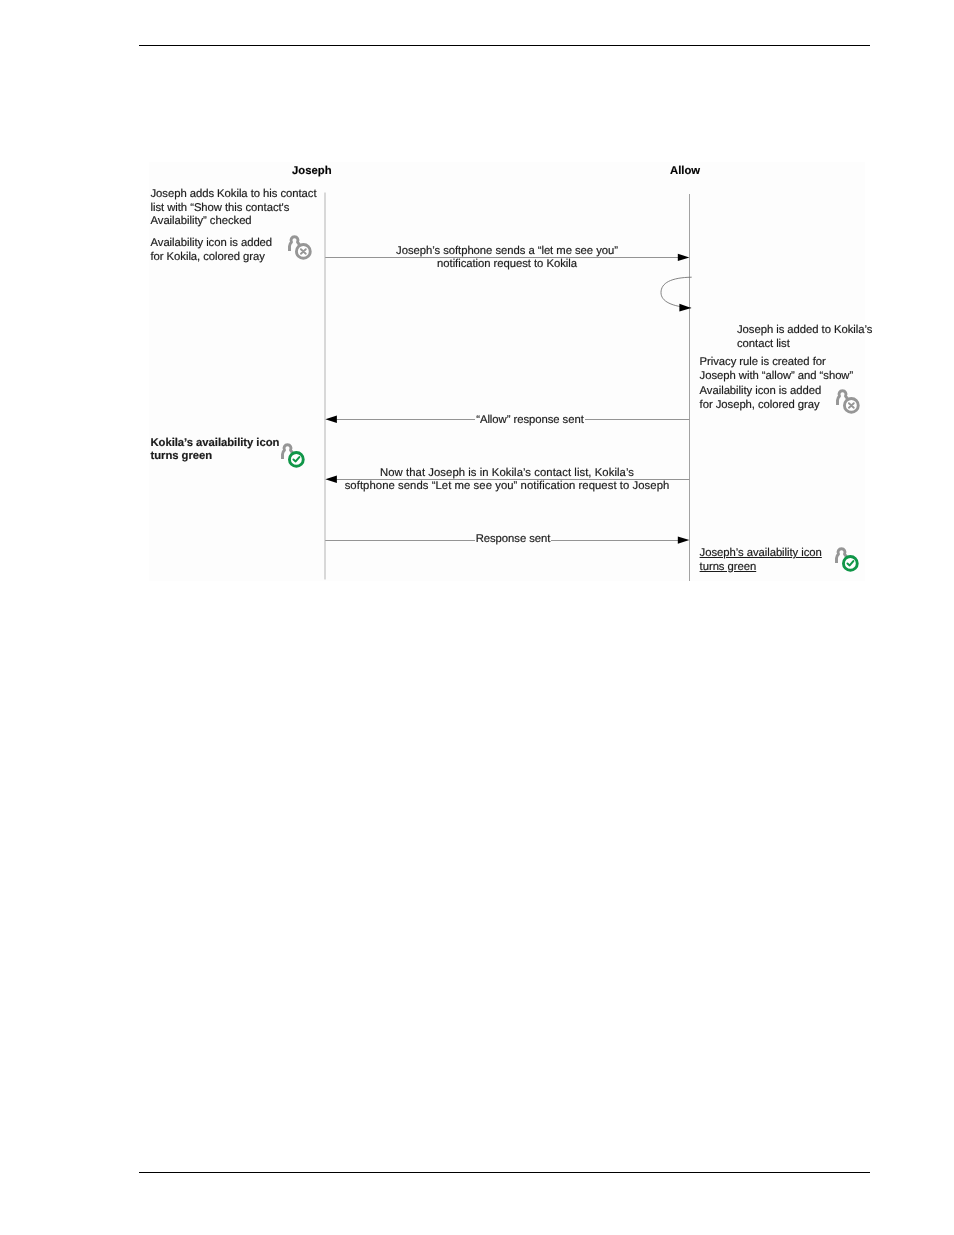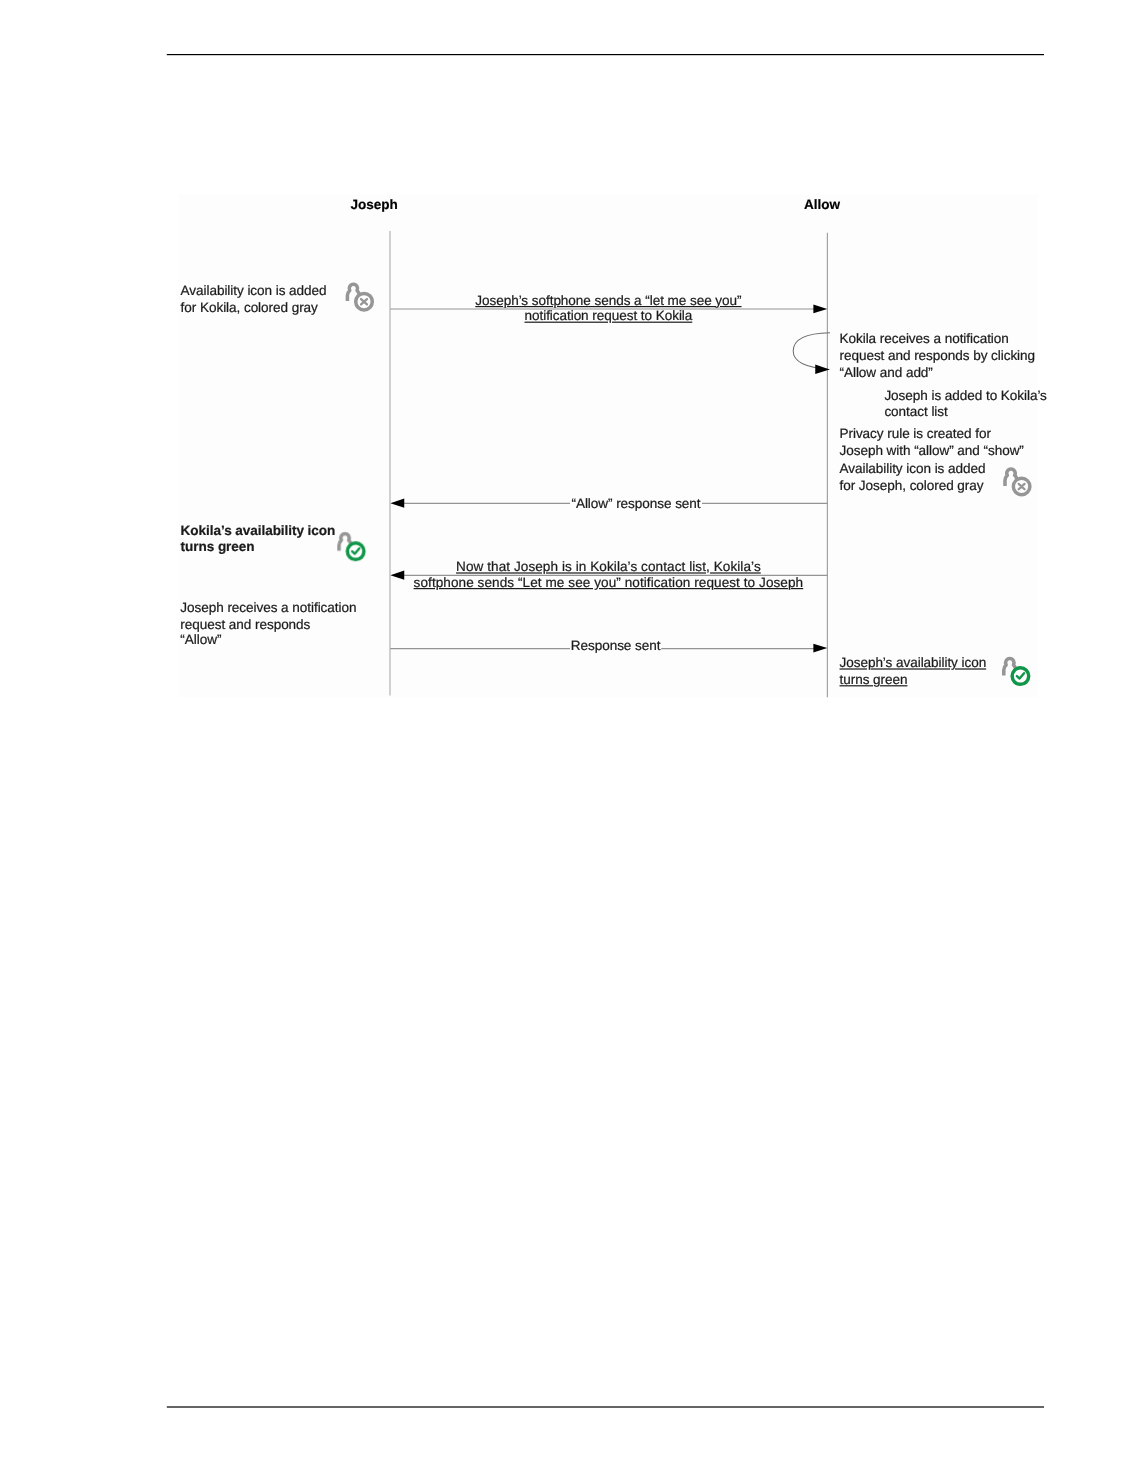--- a/index.html
+++ b/index.html
@@ -14,21 +14,21 @@
   .diagram{position:absolute;left:0;top:0;width:954px;height:640px;}
   .diagram svg{position:absolute;left:0;top:0;}
   .diagram-bg{position:absolute;left:149px;top:161.5px;width:716px;height:419.5px;background:#fdfdfd;}
 
   .note{position:absolute;transform:translateZ(0);font-size:11.3px;line-height:13.7px;color:#1b1b1b;-webkit-text-stroke:0.18px #1b1b1b;
         white-space:nowrap;letter-spacing:-0.05px;}
   .note div{height:13.7px;}
   .actor{position:absolute;transform:translateZ(0);font-size:11.3px;font-weight:bold;color:#000;-webkit-text-stroke:0.15px #000;
          white-space:nowrap;letter-spacing:0px;}
   .msg{position:absolute;transform:translateZ(0);font-size:11.3px;line-height:13.3px;color:#1b1b1b;-webkit-text-stroke:0.18px #1b1b1b;
-       white-space:nowrap;text-align:center;letter-spacing:-0.05px;text-decoration:underline;}
+       white-space:nowrap;text-align:center;letter-spacing:-0.05px;}
   .msg div{height:13.3px;}
   .msg.solid div{background:#fdfdfd;display:inline-block;padding:0 1px;}
   .icon{position:absolute;}
 </style>
 </head>
 <body>
 
 <div class="page">
 
   <div class="rule rule-top"></div>
@@ -54,42 +54,37 @@
       <line x1="331" y1="479.5" x2="689.4" y2="479.5" stroke="#949494" stroke-width="1"></line>
       <polygon points="336.9,475.5 325.3,479.3 336.9,483.1" fill="#000"></polygon>
 
       <line x1="325.2" y1="540.5" x2="683" y2="540.5" stroke="#949494" stroke-width="1"></line>
       <polygon points="677.8,536.4 689.4,540.1 677.8,543.8" fill="#000"></polygon>
     </svg>
 
     <div class="actor" style="left:292px;top:164.60px;">Joseph</div>
     <div class="actor" style="left:670px;top:164.60px;">Allow</div>
 
+    <div class="note" style="left:150.5px;top:188.10px;">
+      <div>Joseph adds Kokila to his contact</div>
+      <div>list with “Show this contact's</div>
+      <div>Availability” checked</div>
+    </div>
 
     <div class="note" style="left:150.5px;top:237.20px;">
       <div>Availability icon is added</div>
       <div>for Kokila, colored gray</div>
     </div>
 
     <div class="note" style="left:150.5px;top:436.80px;font-weight:bold;">
       <div>Kokila’s availability icon</div>
       <div>turns green</div>
     </div>
 
-    <div class="note" style="left:150.3px;top:501.10px;">
-      <div>Joseph receives a notification</div>
-      <div>request and responds</div>
-      <div>“Allow”</div>
-    </div>
 
-    <div class="note" style="left:699.6px;top:277.20px;">
-      <div>Kokila receives a notification</div>
-      <div>request and responds by clicking</div>
-      <div>“Allow and add”</div>
-    </div>
 
     <div class="note" style="left:737px;top:323.90px;">
       <div>Joseph is added to Kokila’s</div>
       <div>contact list</div>
     </div>
 
     <div class="note" style="left:699.6px;top:355.90px;">
       <div>Privacy rule is created for</div>
       <div>Joseph with “allow” and “show”</div>
     </div>

